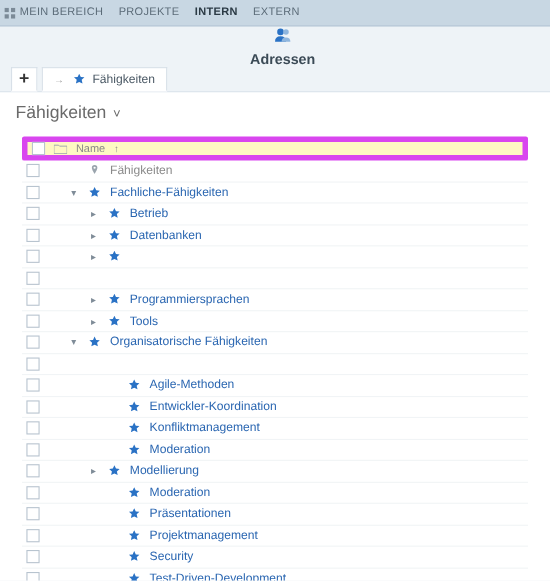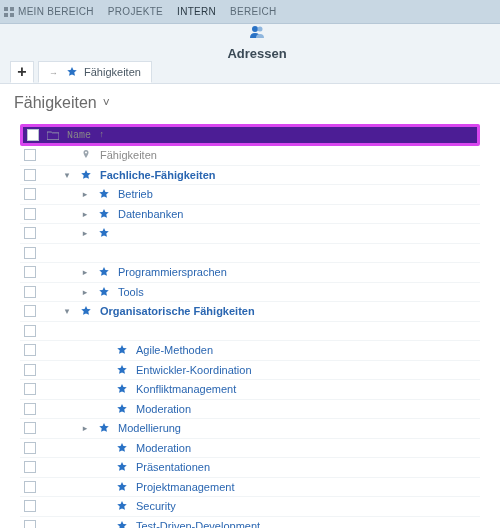--- a/index.html
+++ b/index.html
@@ -21,21 +21,21 @@
     border-bottom: 1px solid #b6c7d6;
     gap: 14px;
     font-size: 10px;
     letter-spacing: .3px;
   }
   .topnav .tab-icon { width: 10px; height: 10px; display: inline-flex; margin-right: 4px; }
   .topnav-item {
     display: flex; align-items: center;
     color: #5b6b78; cursor: pointer;
   }
-  .topnav-item.active { font-weight: 400; color: #2b3a45; }
+  .topnav-item.active { font-weight: 700; color: #2b3a45; }
 
   
   .titlebar {
     display: flex; align-items: center;
     height: 34px;
     padding-left: 14px;
     gap: 6px;
     flex-direction: column;
   }
   .title-icon { width: 16px; height: 16px; }
@@ -87,28 +87,27 @@
     display: flex; align-items: center; gap: 6px;
     margin-bottom: 12px;
   }
   .screen-title .dd { font-size: 12px; }
 
   
   .tree-wrap { padding: 0 6px; }
   .tree-header {
     display: flex; align-items: center;
     height: 22px;
-    background: #4c1d95;
-    border: 3px solid #d946ef;
+    background: #fef9c3;
+    border: 5px solid #d946ef;
     border-radius: 2px;
     font-size: 10px;
     color: #888;
     padding-left: 4px;
     gap: 8px;
-    font-family: Liberation Mono, monospace;
   }
   .checkbox, .cb {
     width: 12px; height: 12px;
     border: 1px solid #b8c4cf;
     background: #fff;
     display: inline-block;
     flex: 0 0 12px;
   }
   .folder-ic { width: 12px; height: 10px; display:inline-flex; }
   .sort-arrow { font-size: 9px; }
@@ -120,21 +119,21 @@
     gap: 8px;
     border-bottom: 1px solid #f1f4f6;
     font-size: 11px;
     white-space: nowrap;
   }
   .row .indent { display: inline-block; }
   .twisty { width: 10px; text-align: center; font-size: 9px; color: #7f8c98; cursor: pointer; }
   .twisty.empty { color: transparent; }
   .rowlabel { cursor: pointer; }
   .rowlabel.grey { color: #8a8a8a; font-weight: 400; }
-  .rowlabel.link { color: #2a66b1; font-weight: 700; }
+  .rowlabel.link { color: #2a66b1; font-weight: 400; }
   .rowlabel.linklight { color: #2a66b1; font-weight: 400; }
 
   
   svg { display: block; }
   .star-blue { fill: #2a72c5; }
   .pin-grey  { fill: #9aa4ad; }
 </style>
 </head>
 <body>
 
@@ -150,21 +149,21 @@
     </span>
     <span>MEIN BEREICH</span>
   </div>
   <div class="topnav-item">
     <span>PROJEKTE</span>
   </div>
   <div class="topnav-item active">
     <span>INTERN</span>
   </div>
   <div class="topnav-item">
-    <span>BEREICH</span>
+    <span>EXTERN</span>
   </div>
 </div>
 
 <div class="titlebar">
   <span class="title-icon">
     <svg viewBox="0 0 16 16">
       <circle cx="6" cy="5" r="3" fill="#2a72c5"></circle>
       <path d="M1 14 Q1 9 6 9 Q11 9 11 14 Z" fill="#2a72c5"></path>
       <circle cx="11" cy="5" r="2.5" fill="#8fb6de"></circle>
       <path d="M7 14 Q7 10 11 10 Q15 10 15 14 Z" fill="#8fb6de"></path>

